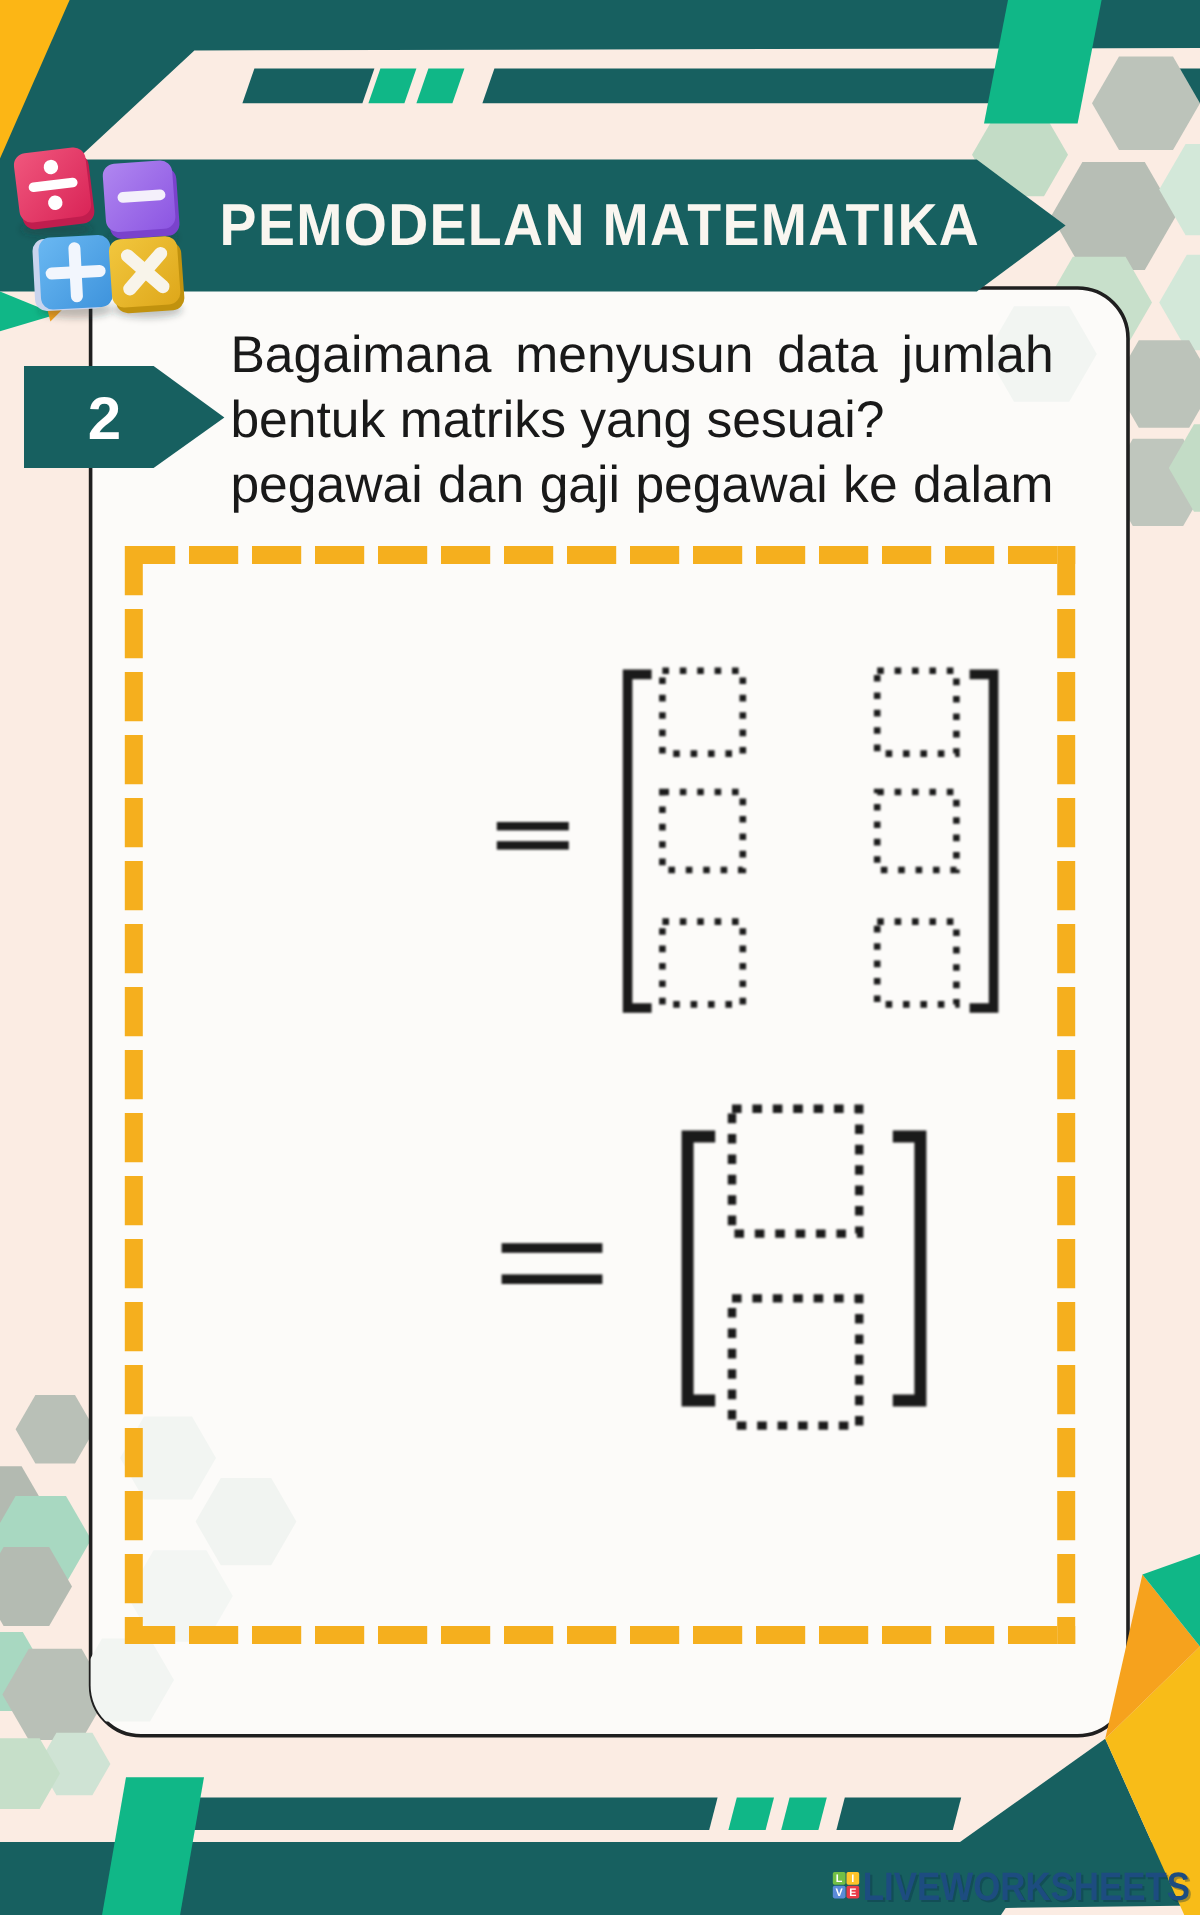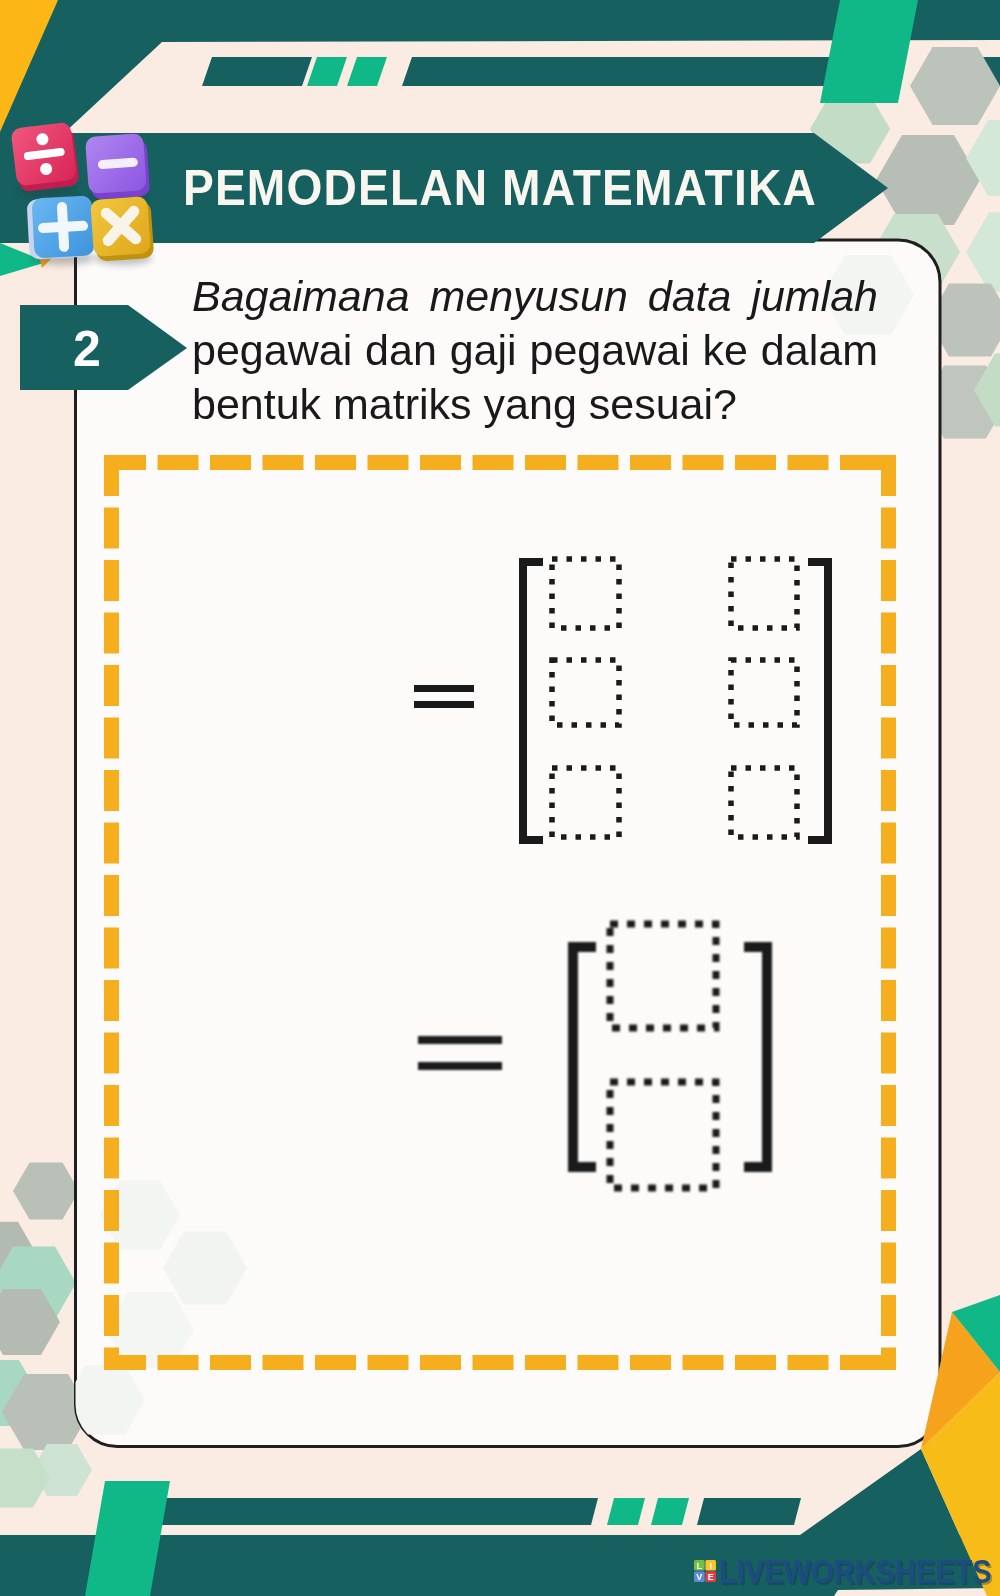--- a/index.html
+++ b/index.html
@@ -215,18 +215,18 @@
       <text x="710.7" y="1580">E</text>
     </g>
   </g>
   </svg>
 
 <div class="abs" style="left:183px;top:159px;width:700px;color:#f9f6f0;font-size:49.5px;font-weight:bold;letter-spacing:1.2px;white-space:nowrap;transform:scaleX(0.933);transform-origin:0 50%;">PEMODELAN MATEMATIKA</div>
 
 <div class="abs" style="left:20px;top:320px;width:134px;text-align:center;color:#fff;font-size:50px;font-weight:bold;">2</div>
 
 <div class="abs" style="left:192px;top:269px;width:686px;font-size:43px;line-height:54px;color:#191919;">
-  <div style="text-align:justify;text-align-last:justify;white-space:nowrap;font-style:italic;">Bagaimana menyusun data jumlah</div>
+  <div style="text-align:justify;text-align-last:justify;white-space:nowrap;">Bagaimana menyusun data jumlah</div>
+  <div>bentuk matriks yang sesuai?</div>
   <div style="text-align:justify;text-align-last:justify;white-space:nowrap;">pegawai dan gaji pegawai ke dalam</div>
-  <div>bentuk matriks yang sesuai?</div>
 </div>
 
 <div class="abs" style="left:719px;top:1554.6px;color:#1d4c80;font-size:33px;line-height:33px;font-weight:bold;transform:scaleX(0.88);transform-origin:0 0;text-shadow:2px 2px 0 rgba(10,45,70,0.35);">LIVEWORKSHEETS</div>
 
 </body></html>

